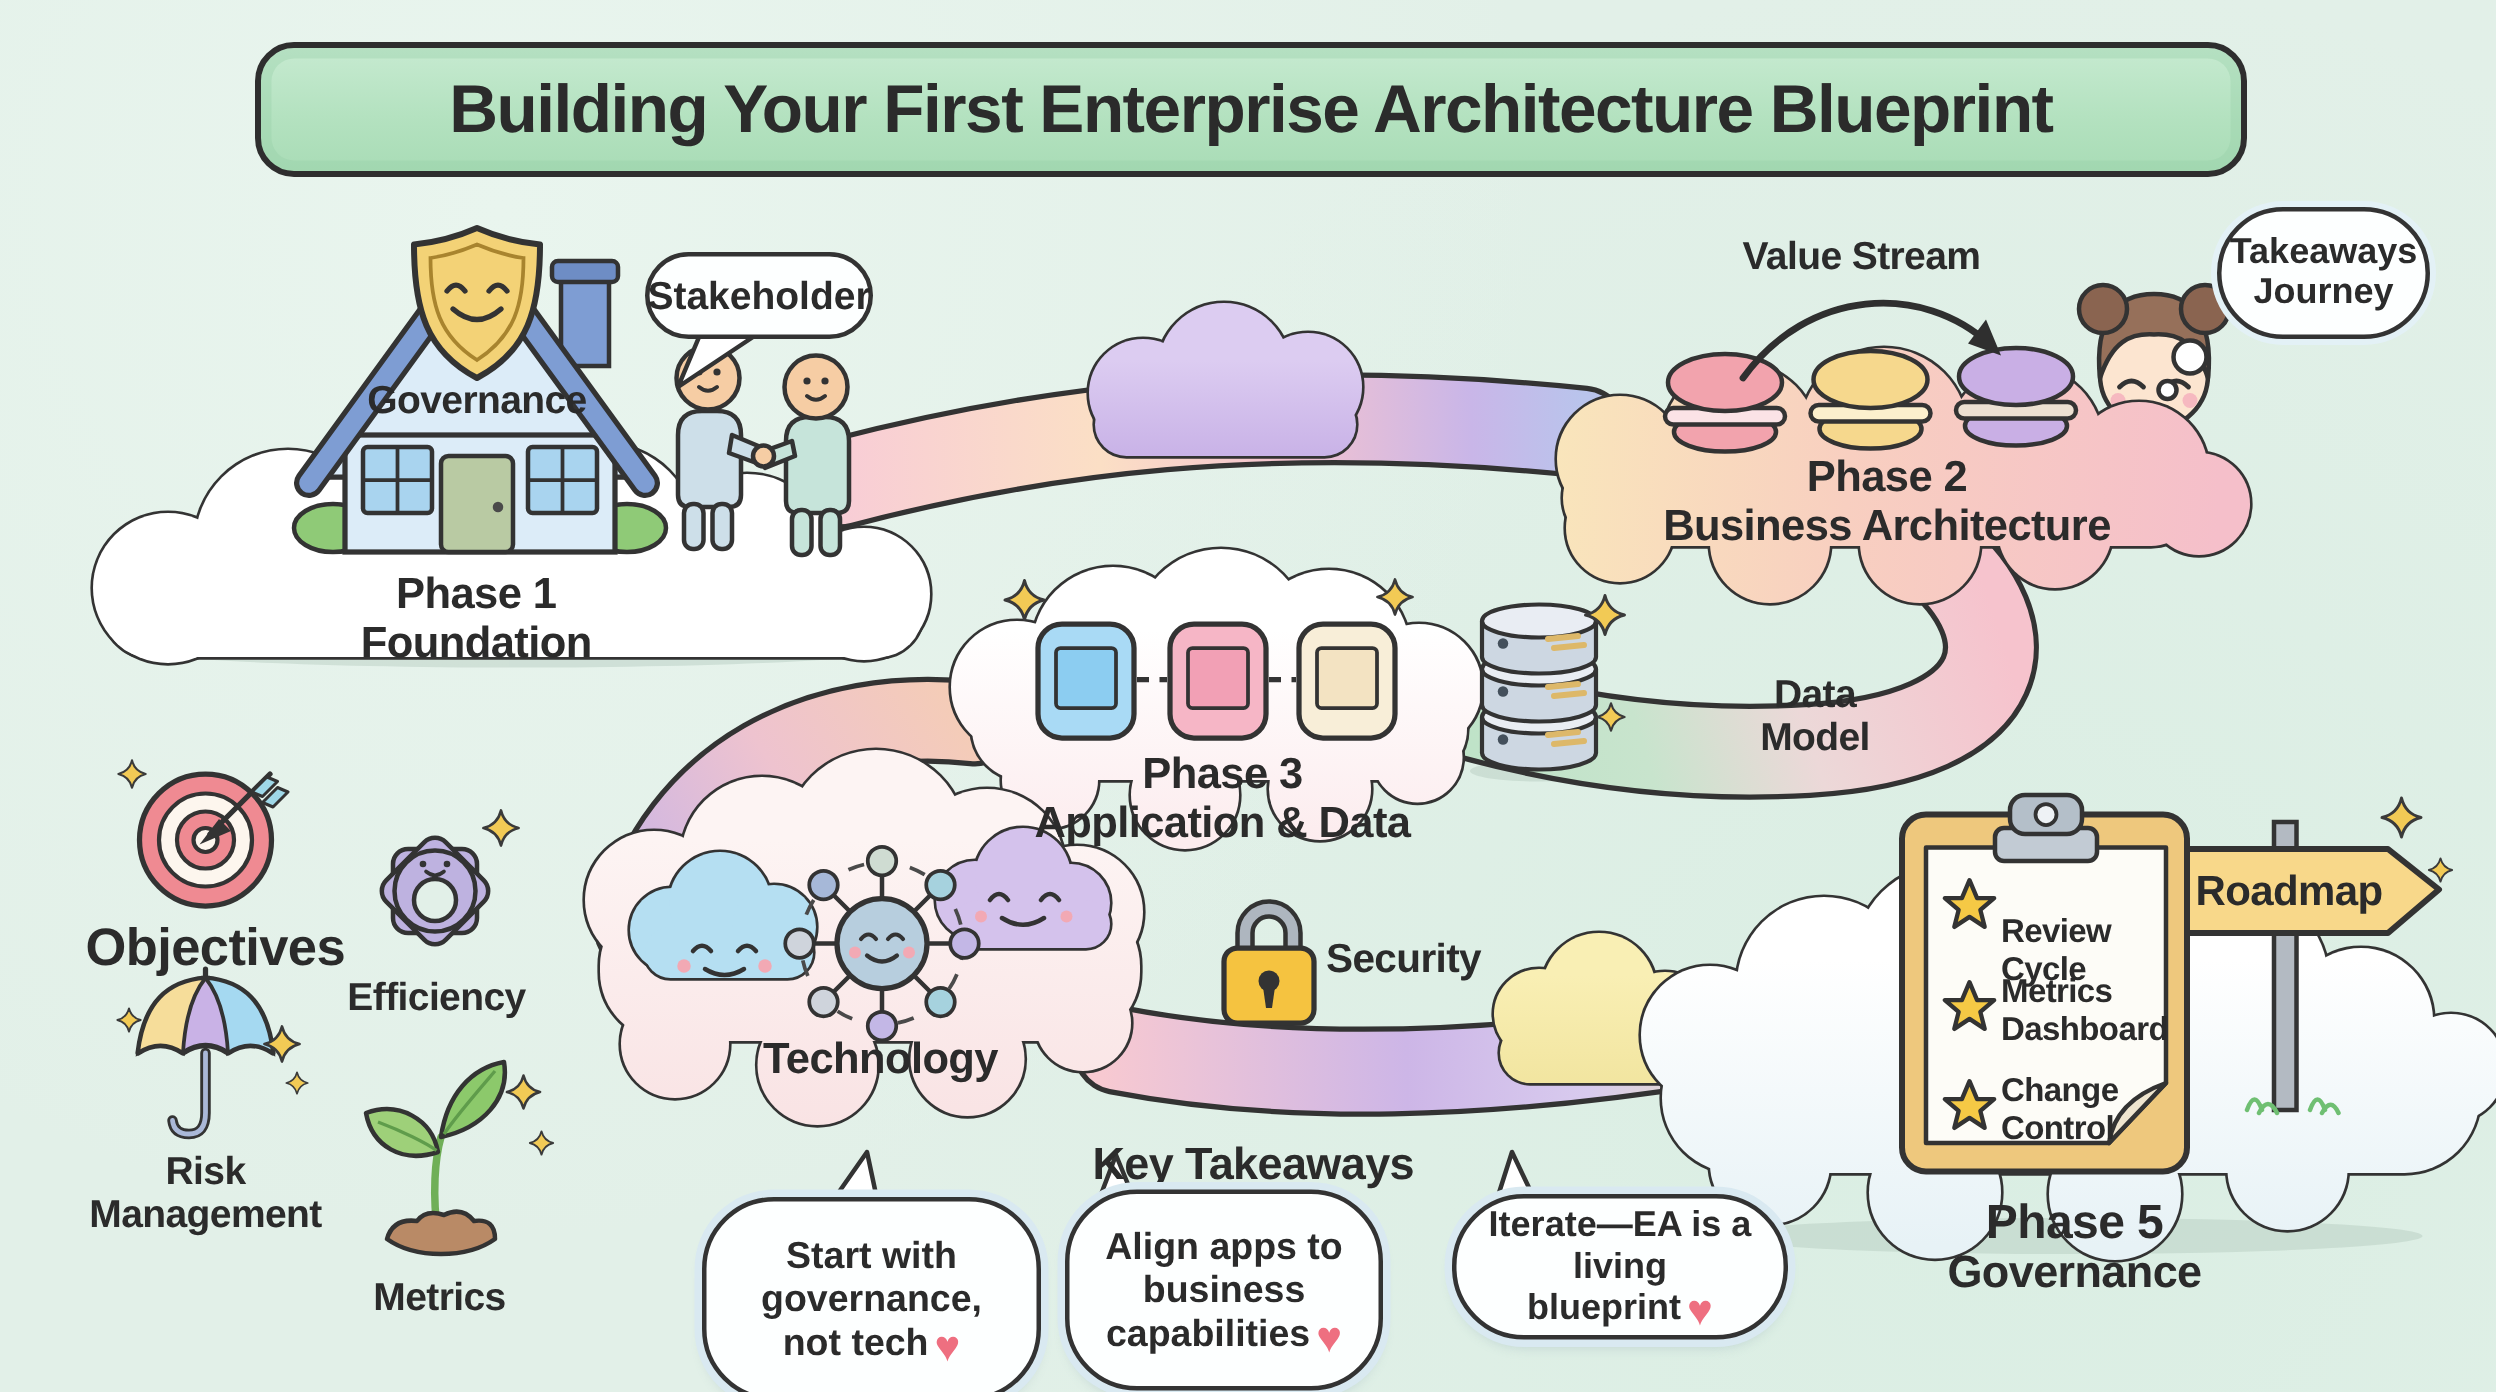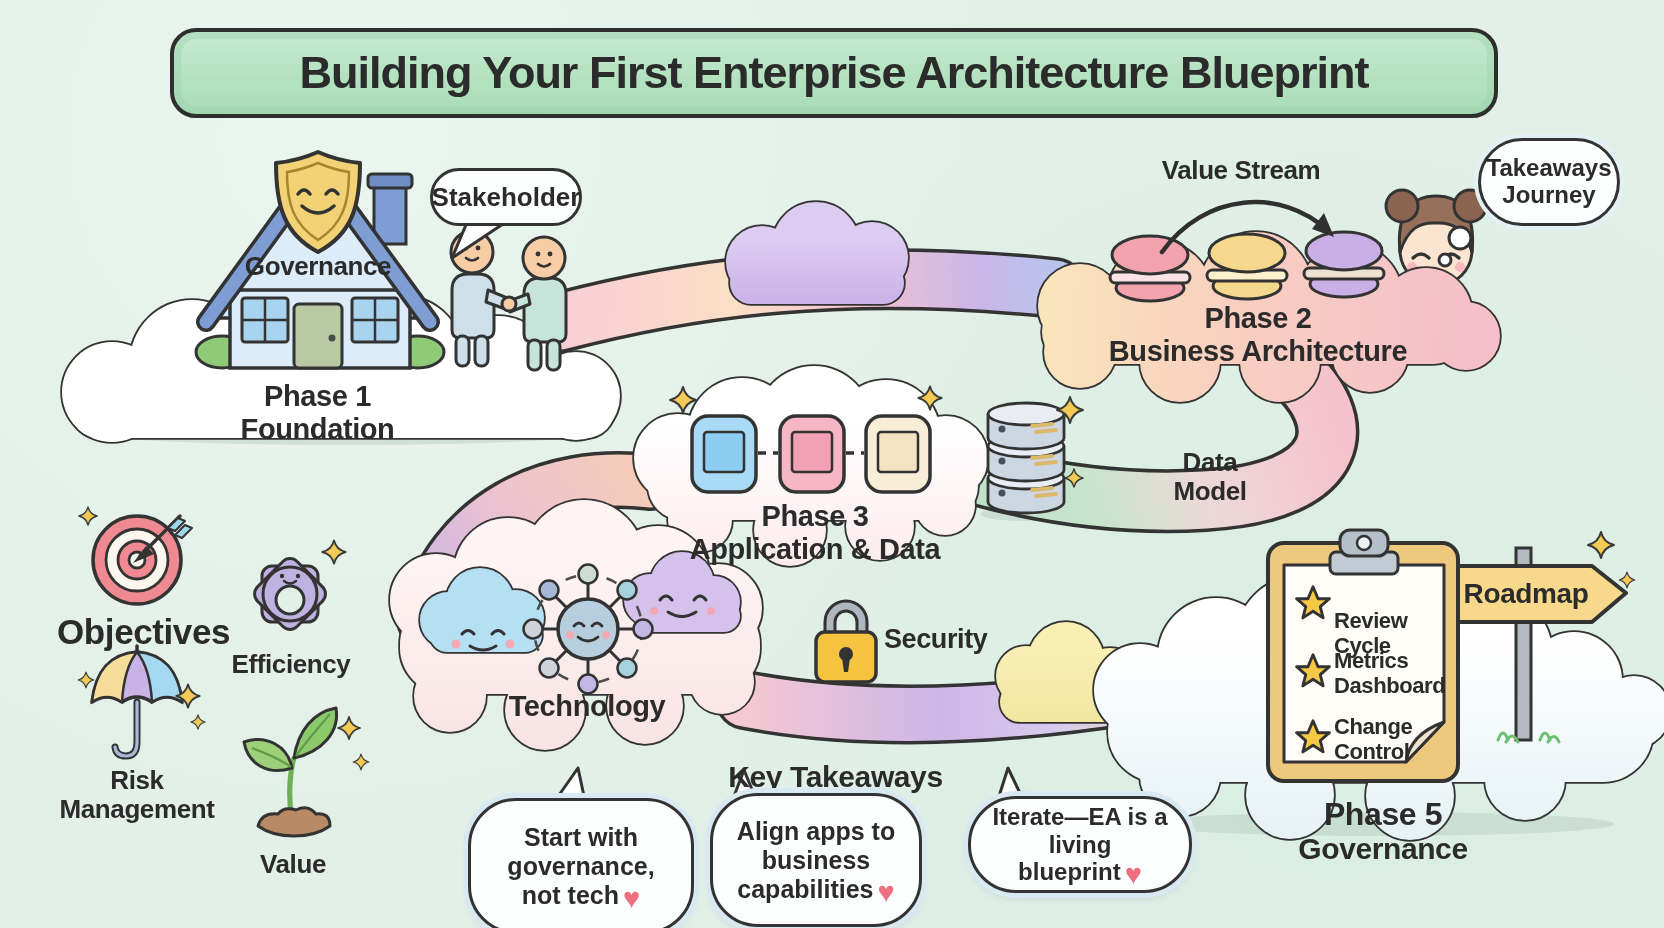--- a/index.html
+++ b/index.html
@@ -591,21 +591,21 @@
 
 <div class="lbl phase-label" style="left:487px;top:690px;width:200px;">
   <div class="l2">Technology</div>
 </div>
 
 <div class="lbl" style="left:884px;top:624px;width:140px;font-size:27px;text-align:left;">Security</div>
 
 <div class="lbl" style="left:57px;top:612px;width:160px;font-size:35px;">Objectives</div>
 <div class="lbl" style="left:216px;top:650px;width:150px;font-size:26px;">Efficiency</div>
 <div class="lbl" style="left:52px;top:766px;width:170px;font-size:26px;line-height:29px;">Risk Management</div>
-<div class="lbl" style="left:228px;top:850px;width:130px;font-size:26px;">Value</div>
+<div class="lbl" style="left:228px;top:850px;width:130px;font-size:26px;">Metrics</div>
 
 <div class="check-row" style="top:608px;">Review Cycle</div>
 <div class="check-row" style="top:648px;">Metrics Dashboard</div>
 <div class="check-row" style="top:714px;">Change Control</div>
 
 <div class="lbl" style="left:1458px;top:578px;width:136px;font-size:28px;">Roadmap</div>
 
 <div class="lbl phase-label" style="left:1278px;top:796px;width:210px;">
   <div class="l1" style="font-size:32px;">Phase 5</div>
   <div class="l2" style="font-size:30px;">Governance</div>

